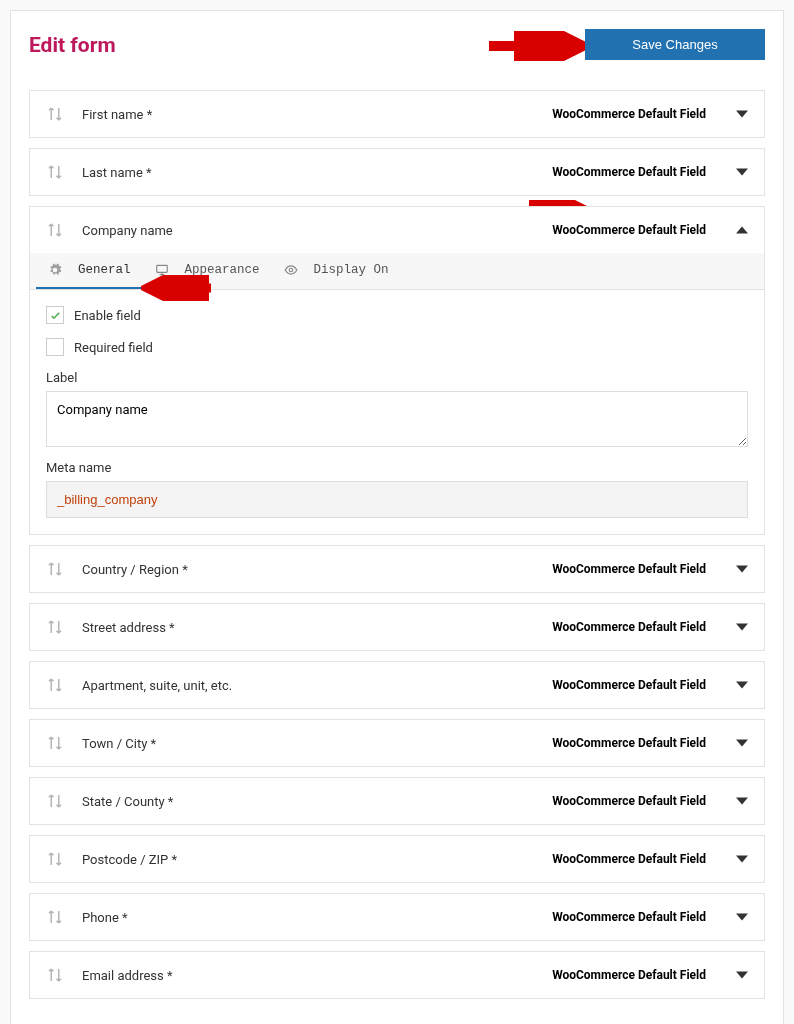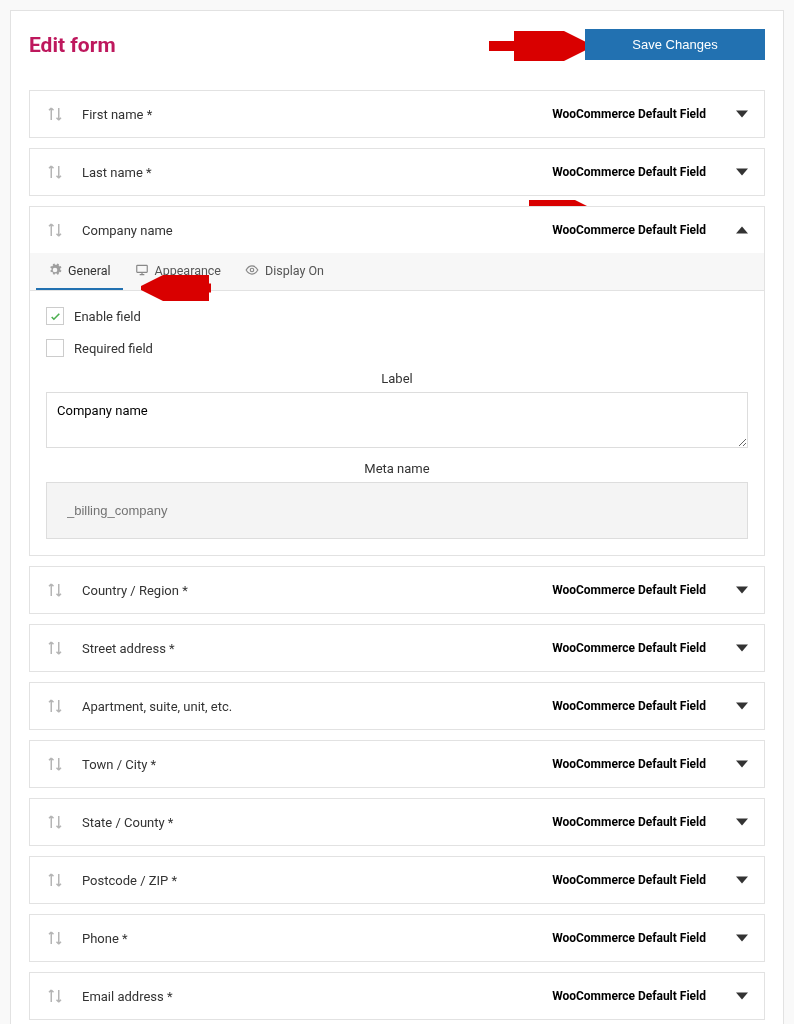--- a/index.html
+++ b/index.html
@@ -86,27 +86,28 @@
     background: #fff;
   }
   .tabs {
     display: flex;
     background: #f7f7f7;
     border-bottom: 1px solid #e2e2e2;
     padding: 0 6px;
   }
   .tab {
     display: flex;
-    align-items: flex-start;
+    align-items: flex-end;
     padding: 10px 12px;
     font-size: 12.5px;
     color: #555;
     cursor: pointer;
     border-bottom: 2px solid transparent;
-    gap: 6px;
+    gap: 16px;
+    font-family: Liberation Mono, monospace;
   }
   .tab.active {
     border-bottom-color: #2271b1;
     color: #333;
   }
   .tab-icon {
     width: 14px; height: 14px;
     color: #888;
   }
   .tab-body {
@@ -130,39 +131,38 @@
     color: #4caf50;
   }
   .check.empty { color: transparent; }
   .checkrow label { font-size: 13px; color: #333; }
   .form-label {
     display: block;
     font-size: 13px;
     color: #333;
     margin-bottom: 6px;
     margin-top: 10px;
-    text-align: center;
   }
   .txtarea {
     width: 100%;
     border: 1px solid #ddd;
     padding: 10px;
     font-size: 13px;
     resize: both;
     height: 56px;
     font-family: inherit;
     background: #fff;
   }
   .txtinput {
     width: 100%;
     border: 1px solid #ddd;
-    padding: 20px;
+    padding: 10px;
     font-size: 13px;
     background: #f4f4f4;
-    color: #737373;
+    color: #c2410c;
   }
   
   .arrow {
     position: absolute;
     pointer-events: none;
   }
   .arrow.header-arrow { top: 20px; left: 478px; }
   .arrow.company-arrow { top: 189px; left: 516px; }
   .arrow.enable-arrow { top: 264px; left: 130px; }
 </style>

